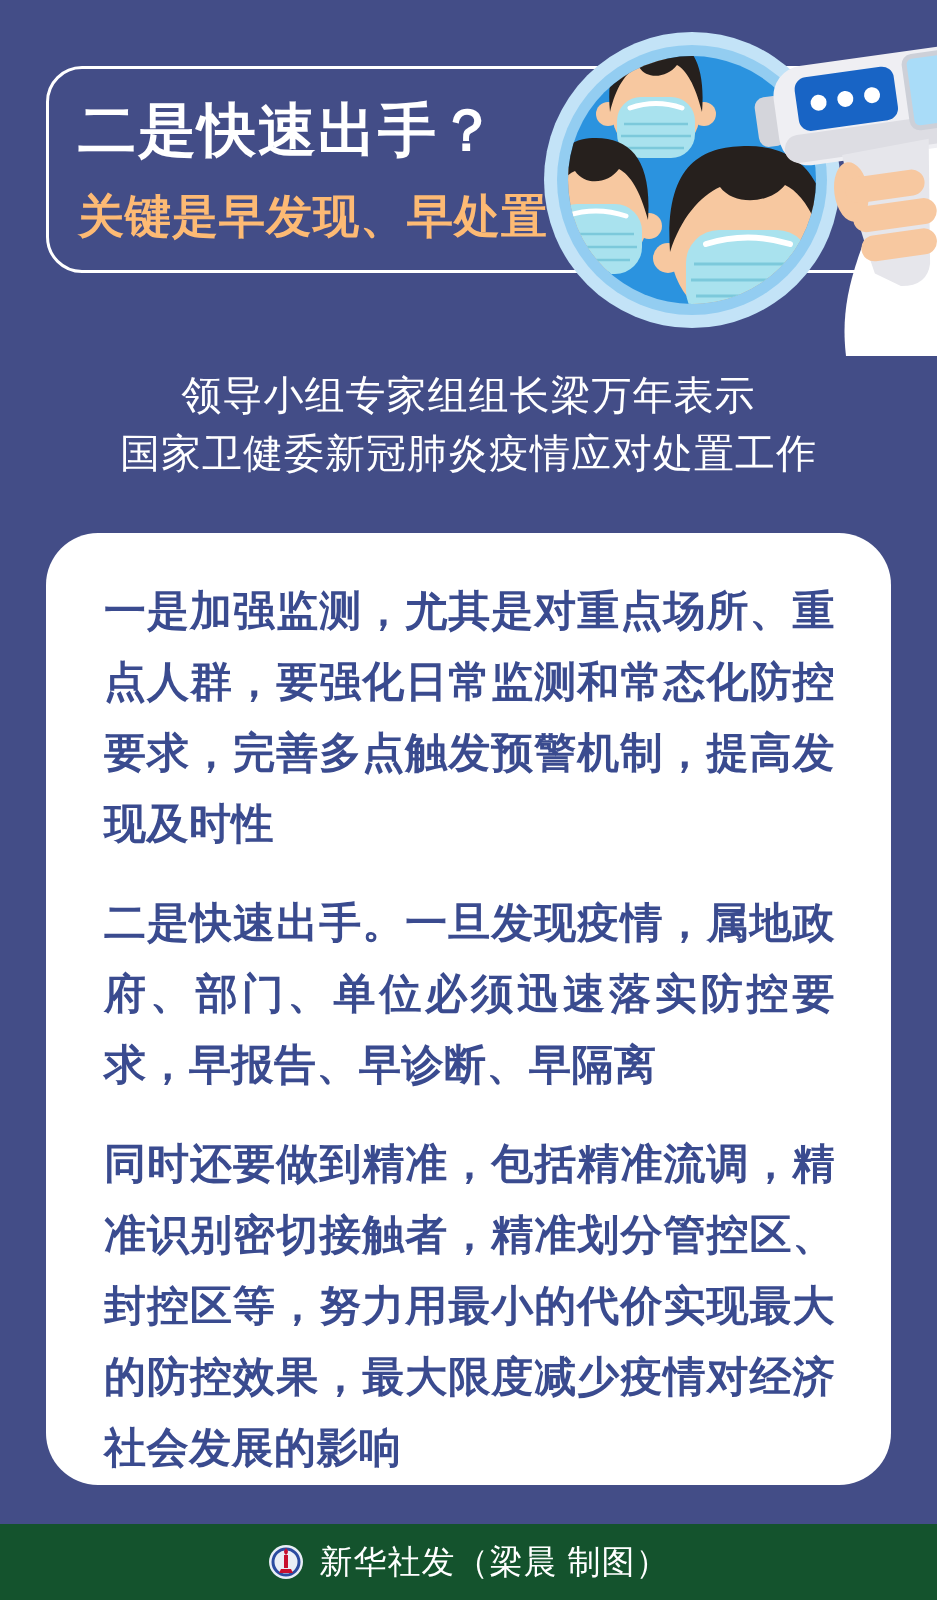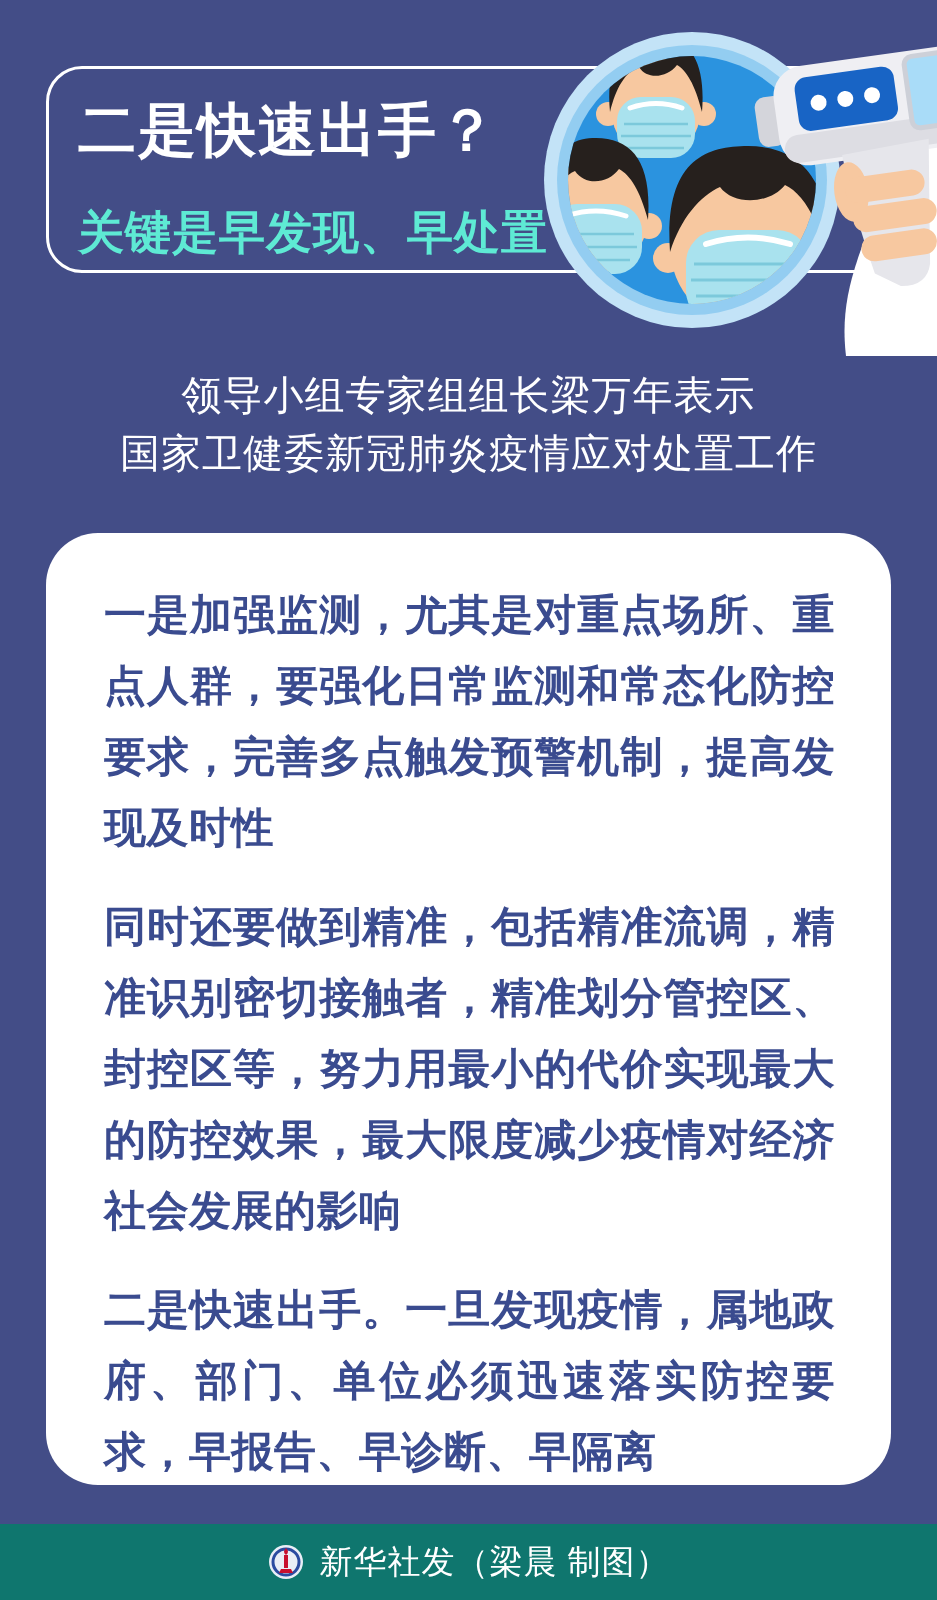--- a/index.html
+++ b/index.html
@@ -25,23 +25,23 @@
   }
   .title {
     position: absolute;
     left: 78px; top: 92px;
     font-size: 58px; font-weight: bold;
     color: #FFFFFF; letter-spacing: 2px;
     white-space: nowrap;
   }
   .subtitle {
     position: absolute;
-    left: 78px; top: 202px;
+    left: 78px; top: 186px;
     font-size: 46px; font-weight: bold;
-    color: #5eead4; letter-spacing: 1px;
+    color: #fdba74; letter-spacing: 1px;
     white-space: nowrap;
   }
   .illu {
     position: absolute; left: 0; top: 0;
     width: 937px; height: 380px;
     pointer-events: none;
   }
   
   .attribution {
     position: absolute;
@@ -62,27 +62,28 @@
     padding: 46px 56px 30px 58px;
     overflow: hidden;
   }
   .card p {
     margin: 0 0 28px 0;
     color: #3A4B8F;
     font-size: 42px; font-weight: bold;
     line-height: 71px;
     letter-spacing: 0.5px;
     text-align: justify;
+    font-family: Liberation Mono, monospace;
   }
   
   .footer {
     position: absolute;
     left: 0; top: 1524px;
     width: 937px; height: 76px;
-    background: #0f766e;
+    background: #14532d;
     display: flex; align-items: center; justify-content: center;
     gap: 14px;
   }
   .footer .credit {
     color: #FFFFFF;
     font-size: 33px;
     letter-spacing: 1px;
   }
 </style>
 </head>
@@ -162,22 +163,22 @@
     </g>
   </svg>
 
   <div class="attribution">
     <div>领导小组专家组组长梁万年表示</div>
     <div>国家卫健委新冠肺炎疫情应对处置工作</div>
   </div>
 
   <div class="card">
     <p>一是加强监测，尤其是对重点场所、重点人群，要强化日常监测和常态化防控要求，完善多点触发预警机制，提高发现及时性</p>
+    <p>二是快速出手。一旦发现疫情，属地政府、部门、单位必须迅速落实防控要求，早报告、早诊断、早隔离</p>
     <p>同时还要做到精准，包括精准流调，精准识别密切接触者，精准划分管控区、封控区等，努力用最小的代价实现最大的防控效果，最大限度减少疫情对经济社会发展的影响</p>
-    <p>二是快速出手。一旦发现疫情，属地政府、部门、单位必须迅速落实防控要求，早报告、早诊断、早隔离</p>
   </div>
 
   <div class="footer">
     <svg width="38" height="38" viewBox="0 0 38 38" aria-hidden="true">
       <circle cx="19" cy="19" r="17" fill="#E9EEF6"></circle>
       <circle cx="19" cy="19" r="13" fill="none" stroke="#2B4BA0" stroke-width="3"></circle>
       <path d="M17,12 h4 v13 h-4 z" fill="#C8102E"></path>
       <path d="M19,5 Q23,9 19,12 Q15,9 19,5 Z" fill="#C8102E"></path>
       <path d="M14,26 h10 l2,4 h-14 z" fill="#C8102E"></path>
     </svg>

